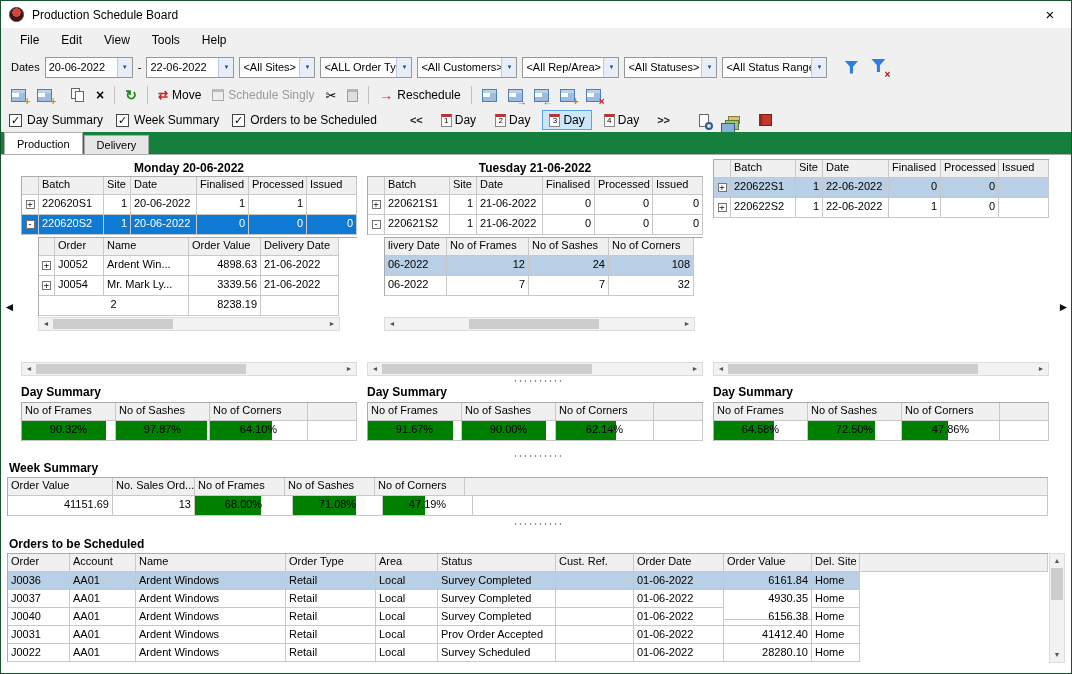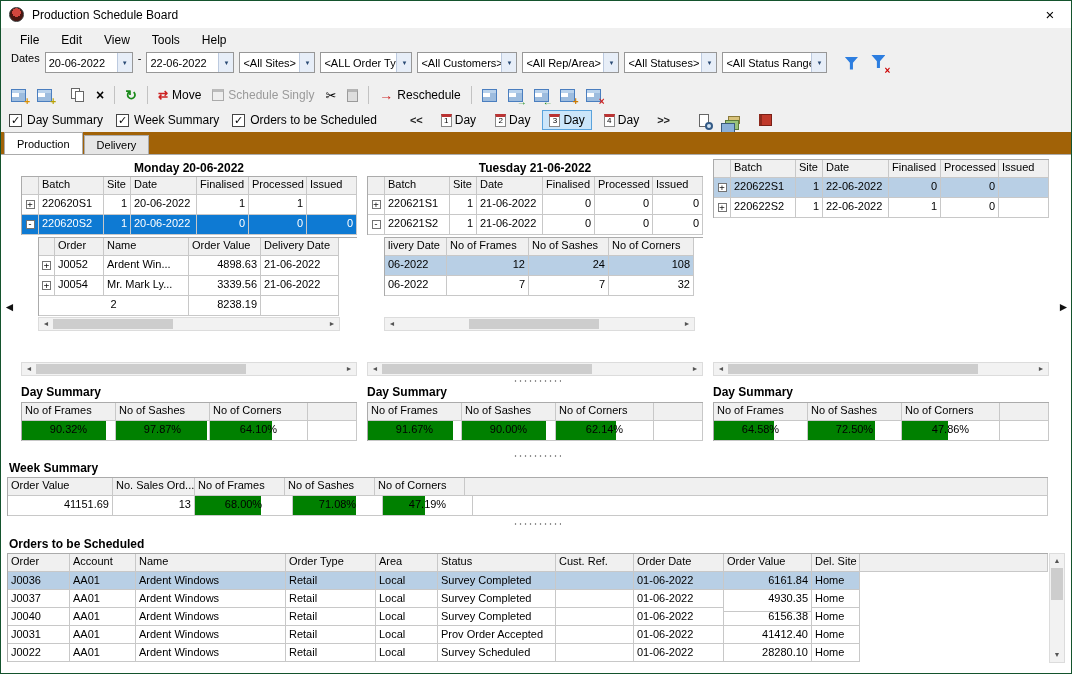--- a/index.html
+++ b/index.html
@@ -5,21 +5,21 @@
 *{box-sizing:border-box;margin:0;padding:0}
 body{background:#8a8a8a;font-family:"Liberation Sans",sans-serif}
 #win{position:relative;width:1072px;height:674px;background:#fff;border:1px solid #14532d;overflow:hidden;font-size:12px;color:#000}
 .abs{position:absolute}
 #titlebar{position:absolute;left:0;top:0;width:100%;height:27px;background:#fff;display:flex;align-items:center;padding-left:8px}
 #app-icon{width:15px;height:15px;border-radius:50%;background:radial-gradient(circle at 50% 35%,#d2463e 0 40%,#4a1510 41% 100%);border:1px solid #333;flex:0 0 15px}
 #title-text{margin-left:8px;font-size:12px}
 #close-btn{margin-left:auto;width:42px;height:27px;display:flex;align-items:center;justify-content:center;font-size:15px;cursor:default}
 #menubar{position:absolute;left:0;top:27px;width:100%;height:24px;background:#f0f0f0;display:flex;align-items:center;padding-left:8px}
 .menu-item{padding:4px 11px;font-size:12px}
-#filterbar{position:absolute;left:0;top:51px;width:100%;height:30px;background:#f0f0f0;display:flex;padding-left:10px;gap:5px;font-size:11px}
+#filterbar{position:absolute;left:0;top:51px;width:100%;height:30px;background:#f0f0f0;display:flex;align-items:center;padding-left:10px;gap:5px;font-size:11px}
 .combo{height:21px;background:#fff;border:1px solid #979797;display:flex;align-items:center}
 .combo-val{padding:0 3px;overflow:hidden;white-space:nowrap;flex:1;font-size:11px}
 .combo-dd{width:15px;height:19px;border-left:1px solid #bccadf;background:#e7eef8;display:flex;align-items:center;justify-content:center;font-size:6px;color:#2a4a74;flex:0 0 15px}
 .funnel{display:inline-block;width:14px;height:13px;background:#2d7ee0;clip-path:polygon(0 0,100% 0,61% 48%,61% 100%,39% 100%,39% 48%)}
 .fwrap{position:relative;display:inline-block}
 .clear-x{position:absolute;right:-5px;bottom:-4px;color:#c00;font-size:10px;font-weight:bold;line-height:9px}
 #toolbar{position:absolute;left:0;top:81px;width:100%;height:26px;background:#f0f0f0;display:flex;align-items:center;padding-left:6px;gap:3px}
 .tbtn{height:22px;display:flex;align-items:center;justify-content:center;gap:4px;padding:0 4px;font-size:12px;white-space:nowrap}
 .tsep{width:1px;height:18px;background:#c2c2c2;margin:0 3px}
 .gico{display:inline-block;width:15px;height:13px;border:1px solid #4a7ebf;background-color:#fff;background-image:linear-gradient(#b9d2ec 0 3px,transparent 3px),linear-gradient(90deg,transparent 0 7px,#9dbcde 7px 8px),linear-gradient(transparent 0 7px,#9dbcde 7px 8px);position:relative}
@@ -36,21 +36,21 @@
 .navtxt{font-weight:bold;font-size:11px;padding:2px 6px;color:#222}
 .daybtn{display:flex;align-items:center;gap:3px;height:20px;padding:2px 6px;border:1px solid transparent}
 .daybtn.sel{background:#cce6fa;border-color:#5aa3dc}
 .calico{width:11px;height:13px;border:1px solid #888;border-top:3px solid #b33;background:#fff;font-size:8px;line-height:8px;text-align:center;color:#000;flex:0 0 11px}
 .page-ico{position:relative;display:inline-block;width:10px;height:13px;border:1px solid #666;background:#fff}
 .lens{position:absolute;right:-5px;bottom:-4px;width:8px;height:8px;border:2px solid #335a86;border-radius:50%;background:#cfe2f3}
 .layers-ico{position:relative;display:inline-block;width:12px;height:8px;background:#d8c27a;border:1px solid #8a7a3a}
 .layers-ico::before{content:"";position:absolute;left:-4px;top:3px;width:12px;height:8px;background:#9ac27a;border:1px solid #5a7a3a}
 .layers-ico::after{content:"";position:absolute;left:-8px;top:6px;width:12px;height:8px;background:#8ab0d8;border:1px solid #3a5a7a}
 .book-ico{display:inline-block;width:13px;height:12px;background:#c0392b;border:1px solid #7a1f16;border-left:3px solid #8e2a1d}
-#tabbar{position:absolute;left:0;top:131px;width:100%;height:22px;background:#a16207;display:flex;align-items:flex-end;padding-left:3px}
+#tabbar{position:absolute;left:0;top:131px;width:100%;height:22px;background:#15803d;display:flex;align-items:flex-end;padding-left:3px}
 .tab{padding:3px 12px;font-size:11px;border:1px solid #ababab;border-bottom:none;background:#e6e6e6;margin-right:1px;height:19px}
 .tab.active{background:#fff;height:22px;position:relative;z-index:2;padding-top:5px}
 #content{position:absolute;left:0;top:153px;width:100%;height:519px;background:#fff;border-top:1px solid #ababab}
 .panel{position:absolute;width:336px;height:222px;top:4px;overflow:hidden}
 .ptitle{text-align:center;font-weight:bold;font-size:12px;height:17px;padding-top:2px}
 .grid{border-top:1px solid #ababab;border-left:1px solid #ababab;background:#fff}
 .grow{display:flex;background:#fff}
 .gcell{border-right:1px solid #c8c8c8;border-bottom:1px solid #c8c8c8;font-size:11px;padding:2px 3px;overflow:hidden;white-space:nowrap;height:20px;flex:0 0 auto}
 .ghead .gcell{background:#f0f0f0;font-weight:normal;height:18px;padding:1px 3px}
 .num{text-align:right}
@@ -590,21 +590,21 @@
       </div>
       <div class="grow" style="height:18px">
         <div class="gcell" style="width:62px;height:18px">J0037</div>
         <div class="gcell" style="width:66px;height:18px">AA01</div>
         <div class="gcell" style="width:150px;height:18px">Ardent Windows</div>
         <div class="gcell" style="width:90px;height:18px">Retail</div>
         <div class="gcell" style="width:62px;height:18px">Local</div>
         <div class="gcell" style="width:118px;height:18px">Survey Completed</div>
         <div class="gcell" style="width:78px;height:18px"></div>
         <div class="gcell" style="width:90px;height:18px">01-06-2022</div>
-        <div class="gcell num" style="width:88px;height:22px">4930.35</div>
+        <div class="gcell num" style="width:88px;height:30px">4930.35</div>
         <div class="gcell" style="width:48px;height:18px">Home</div>
       </div>
       <div class="grow" style="height:18px">
         <div class="gcell" style="width:62px;height:18px">J0040</div>
         <div class="gcell" style="width:66px;height:18px">AA01</div>
         <div class="gcell" style="width:150px;height:18px">Ardent Windows</div>
         <div class="gcell" style="width:90px;height:18px">Retail</div>
         <div class="gcell" style="width:62px;height:18px">Local</div>
         <div class="gcell" style="width:118px;height:18px">Survey Completed</div>
         <div class="gcell" style="width:78px;height:18px"></div>

